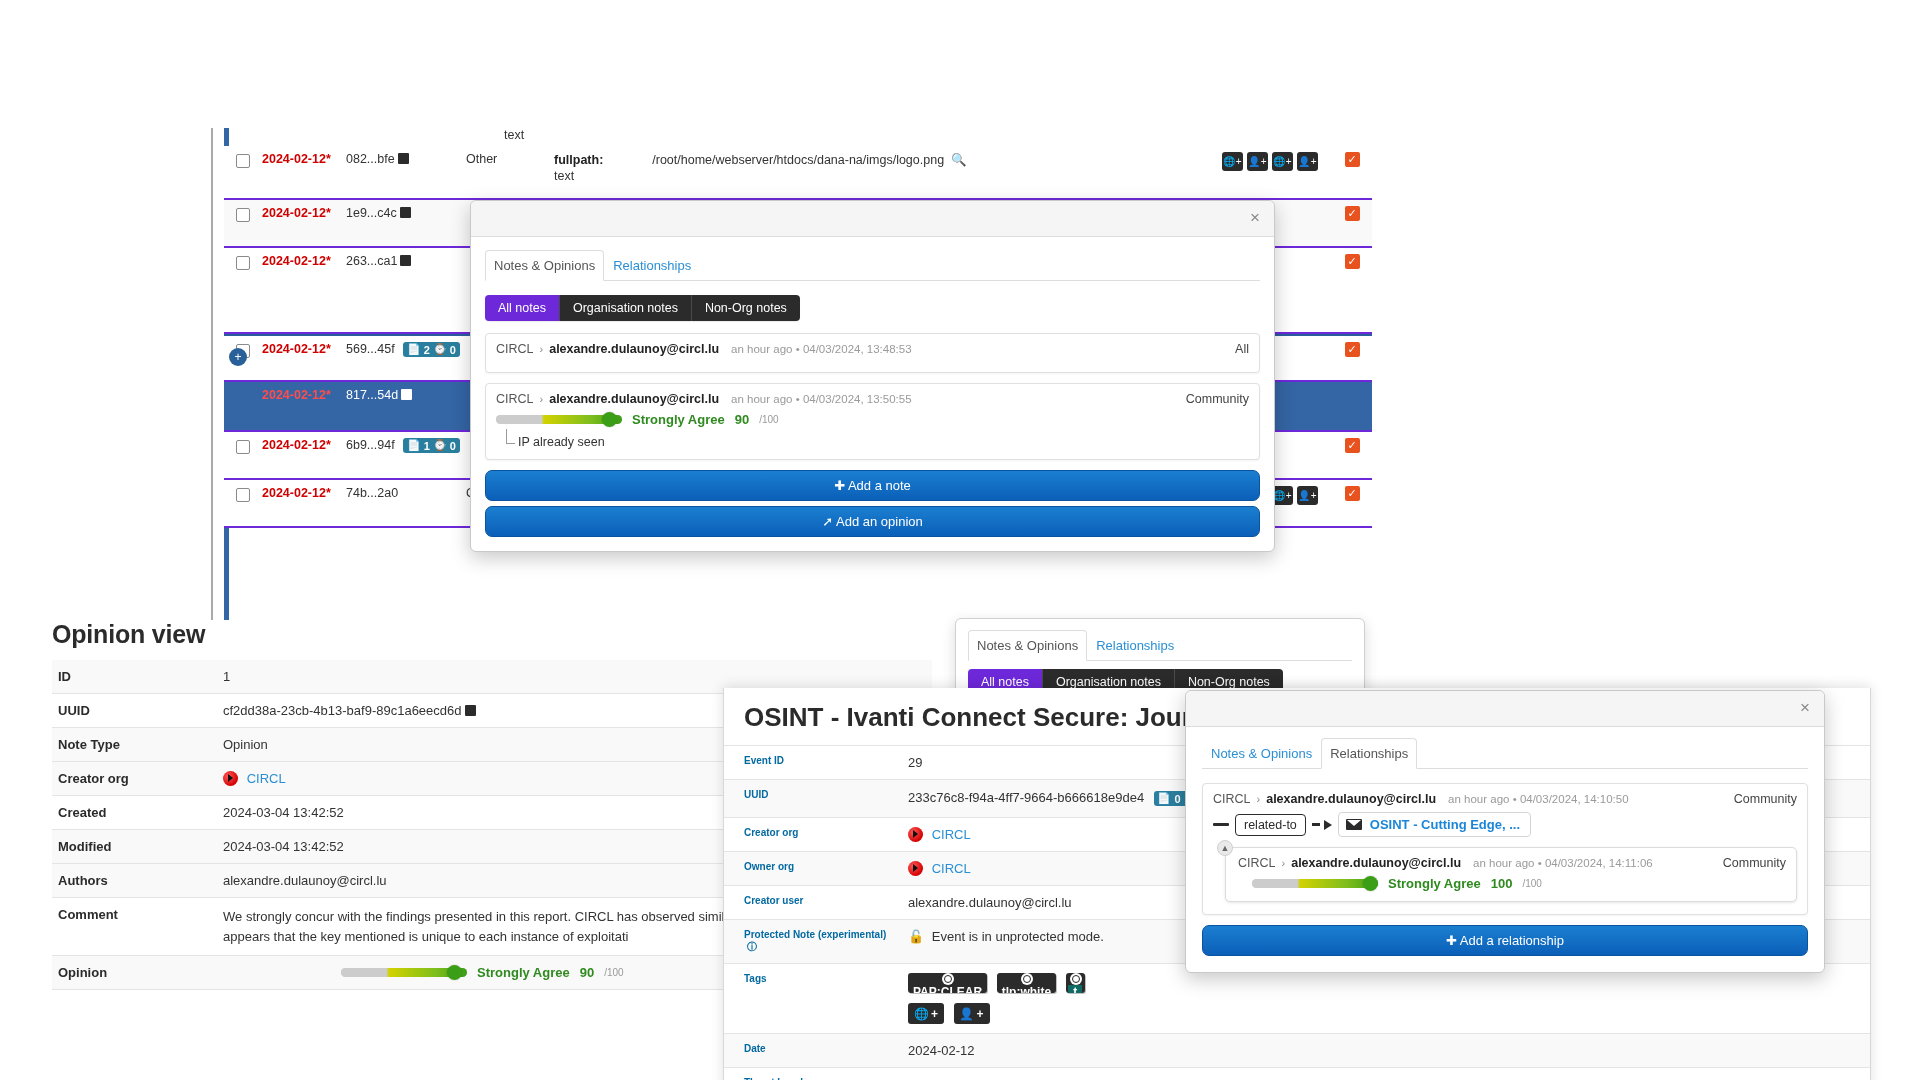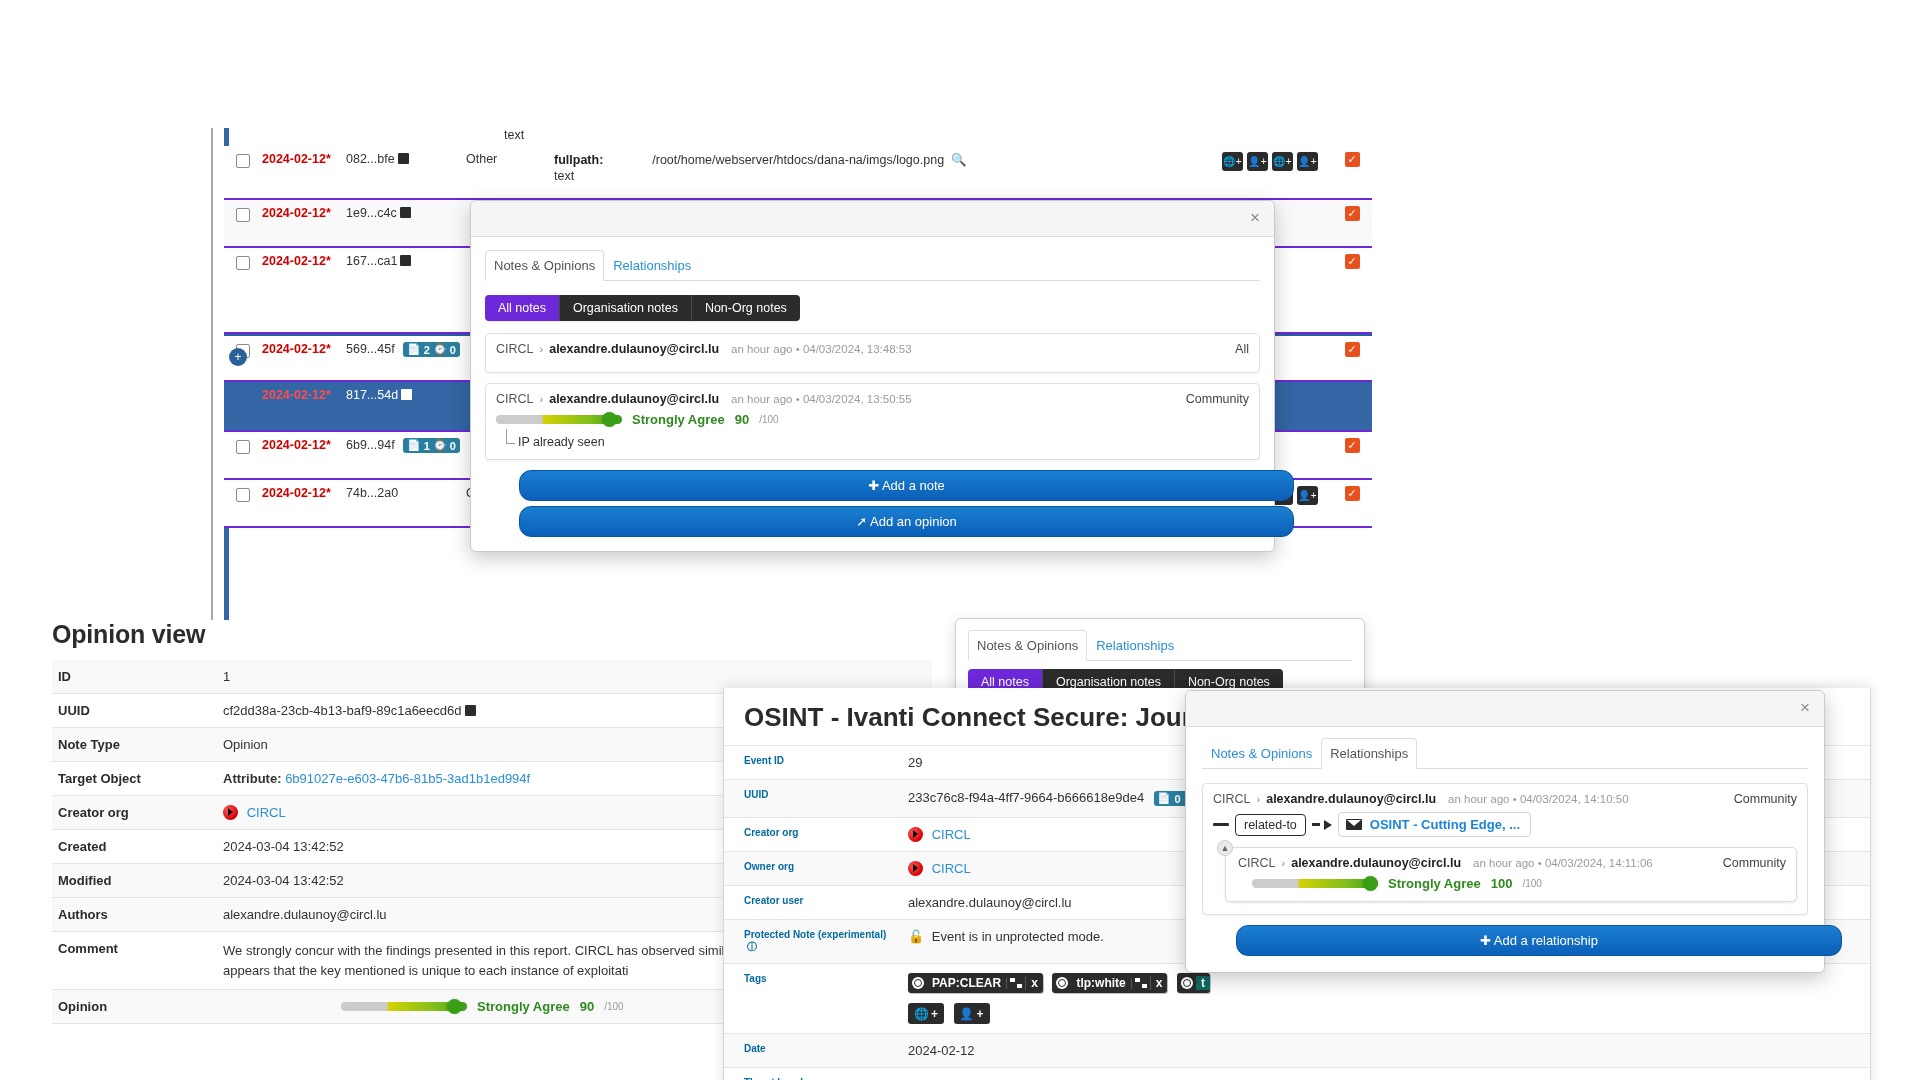--- a/index.html
+++ b/index.html
@@ -116,22 +116,22 @@
   .op-den { color:#9a9a9a; font-size:10px; vertical-align: -1px;}
   .op-comment { margin: 8px 0 0 10px; font-size:12.5px; color:#333; position:relative; padding-left:12px;}
   .op-comment:before {
     content:""; position:absolute; left:0; top:-6px; width:8px; height:14px;
     border-left:1px solid #9a9a9a; border-bottom:1px solid #9a9a9a;
   }
 
   .bigbtn {
     display:block; width:100%; text-align:center; color:#ffffff;
     background: linear-gradient(to bottom, #1b7fd0 0%, #0b5fb8 100%);
-    border:1px solid #0a53a0; border-radius:12px;
-    padding: 7px 4px; font-size:13px; cursor:pointer; margin-bottom:5px;margin-left:34px;
+    border:1px solid #0a53a0; border-radius:7px;
+    padding: 7px 4px; font-size:13px; cursor:pointer; margin-bottom:5px;
   }
   .bigbtn:last-child { margin-bottom:0; }
 
   
   .page-title {
     position:absolute; left:52px; top:620px;
     font-size: 25px; font-weight: bold; color:#2b2b2b; letter-spacing:-.2px;
   }
   .kv-table { position:absolute; left:52px; top:660px; width: 880px; }
   .kv-row { display:flex; border-bottom:1px solid #e4e4e4; }
@@ -152,21 +152,21 @@
     box-shadow: 0 -2px 12px rgba(0,0,0,.12);
   }
   .event-title { font-size: 26px; font-weight:bold; color:#2b2b2b; padding: 14px 0 12px 20px; }
   .ev-row { display:flex; border-top:1px solid #e4e4e4; }
   .ev-row.alt { background:#f9f9f9; }
   .ev-k { width: 178px; padding: 9px 8px 9px 20px; font-weight:bold; font-size:10px; color:#0369a1; }
   .ev-v { flex:1; padding: 9px 6px; font-size:13px; color:#333; }
   .tagchip {
     display:inline-flex; align-items:center; background:#2b2b2b; color:#ffffff;
     border-radius:3px; font-size:12px; font-weight:bold; margin:0 6px 6px 0;
-    box-shadow: 1px 1px 0 rgba(0,0,0,.25); overflow:hidden; height:20px;
+    box-shadow: 1px 1px 0 rgba(0,0,0,.25); overflow:hidden; height:20px;flex-direction:column;
   }
   .tagchip .tg-globe { padding:0 3px 0 4px; display:flex; align-items:center;}
   .tagchip .tg-txt { padding: 0 5px; }
   .tagchip .tg-tree { padding: 0 3px; border-left:1px solid #555; display:flex; align-items:center;}
   .tagchip .tg-x { padding: 0 5px; border-left:1px solid #555; }
   .tagchip.teal .tg-txt { background:#0f6b63; }
   .addchip {
     display:inline-flex; align-items:center; justify-content:center; gap:2px;
     background:#2b2b2b; color:#fff; border-radius:3px; height:21px; padding:0 6px;
     font-size:12px; font-weight:bold; margin-right:6px;
@@ -254,21 +254,21 @@
       <div class="attr-flag">
           <span class="redchk">✓</span>
         </div>
     </div>
 
     <div class="attr-row" style="height:86px;">
       <div class="attr-chk">
           <span class="chkbox"></span>
         </div>
       <div class="attr-date">2024-02-12*</div>
-      <div class="attr-uuid"><span>167...ca1</span><span class="doc-glyph"></span></div>
+      <div class="attr-uuid"><span>263...ca1</span><span class="doc-glyph"></span></div>
       <div class="attr-cat"></div>
       <div class="attr-kv"><span style="margin-left:600px;">og the the</span></div>
       <div class="attr-icons"></div>
       <div class="attr-flag">
           <span class="redchk">✓</span>
         </div>
     </div>
 
     <div class="attr-row" style="height:48px; border-top:2px solid #2a5d9e;">
       <div class="attr-chk">
@@ -420,27 +420,20 @@
       <div class="kv-v">
         <span>cf2dd38a-23cb-4b13-baf9-89c1a6eecd6d</span><span class="doc-glyph"></span>
       </div>
     </div>
 
     <div class="kv-row alt">
       <div class="kv-k">Note Type</div>
       <div class="kv-v">Opinion</div>
     </div>
 
-    <div class="kv-row">
-      <div class="kv-k">Target Object</div>
-      <div class="kv-v">
-        <b>Attribute:</b>
-        <a class="lnk" href="#">6b91027e-e603-47b6-81b5-3ad1b1ed994f</a>
-      </div>
-    </div>
 
     <div class="kv-row alt">
       <div class="kv-k">Creator org</div>
       <div class="kv-v">
         <span class="org-dot"></span>
         <a class="lnk" href="#">CIRCL</a>
       </div>
     </div>
 
     <div class="kv-row">

